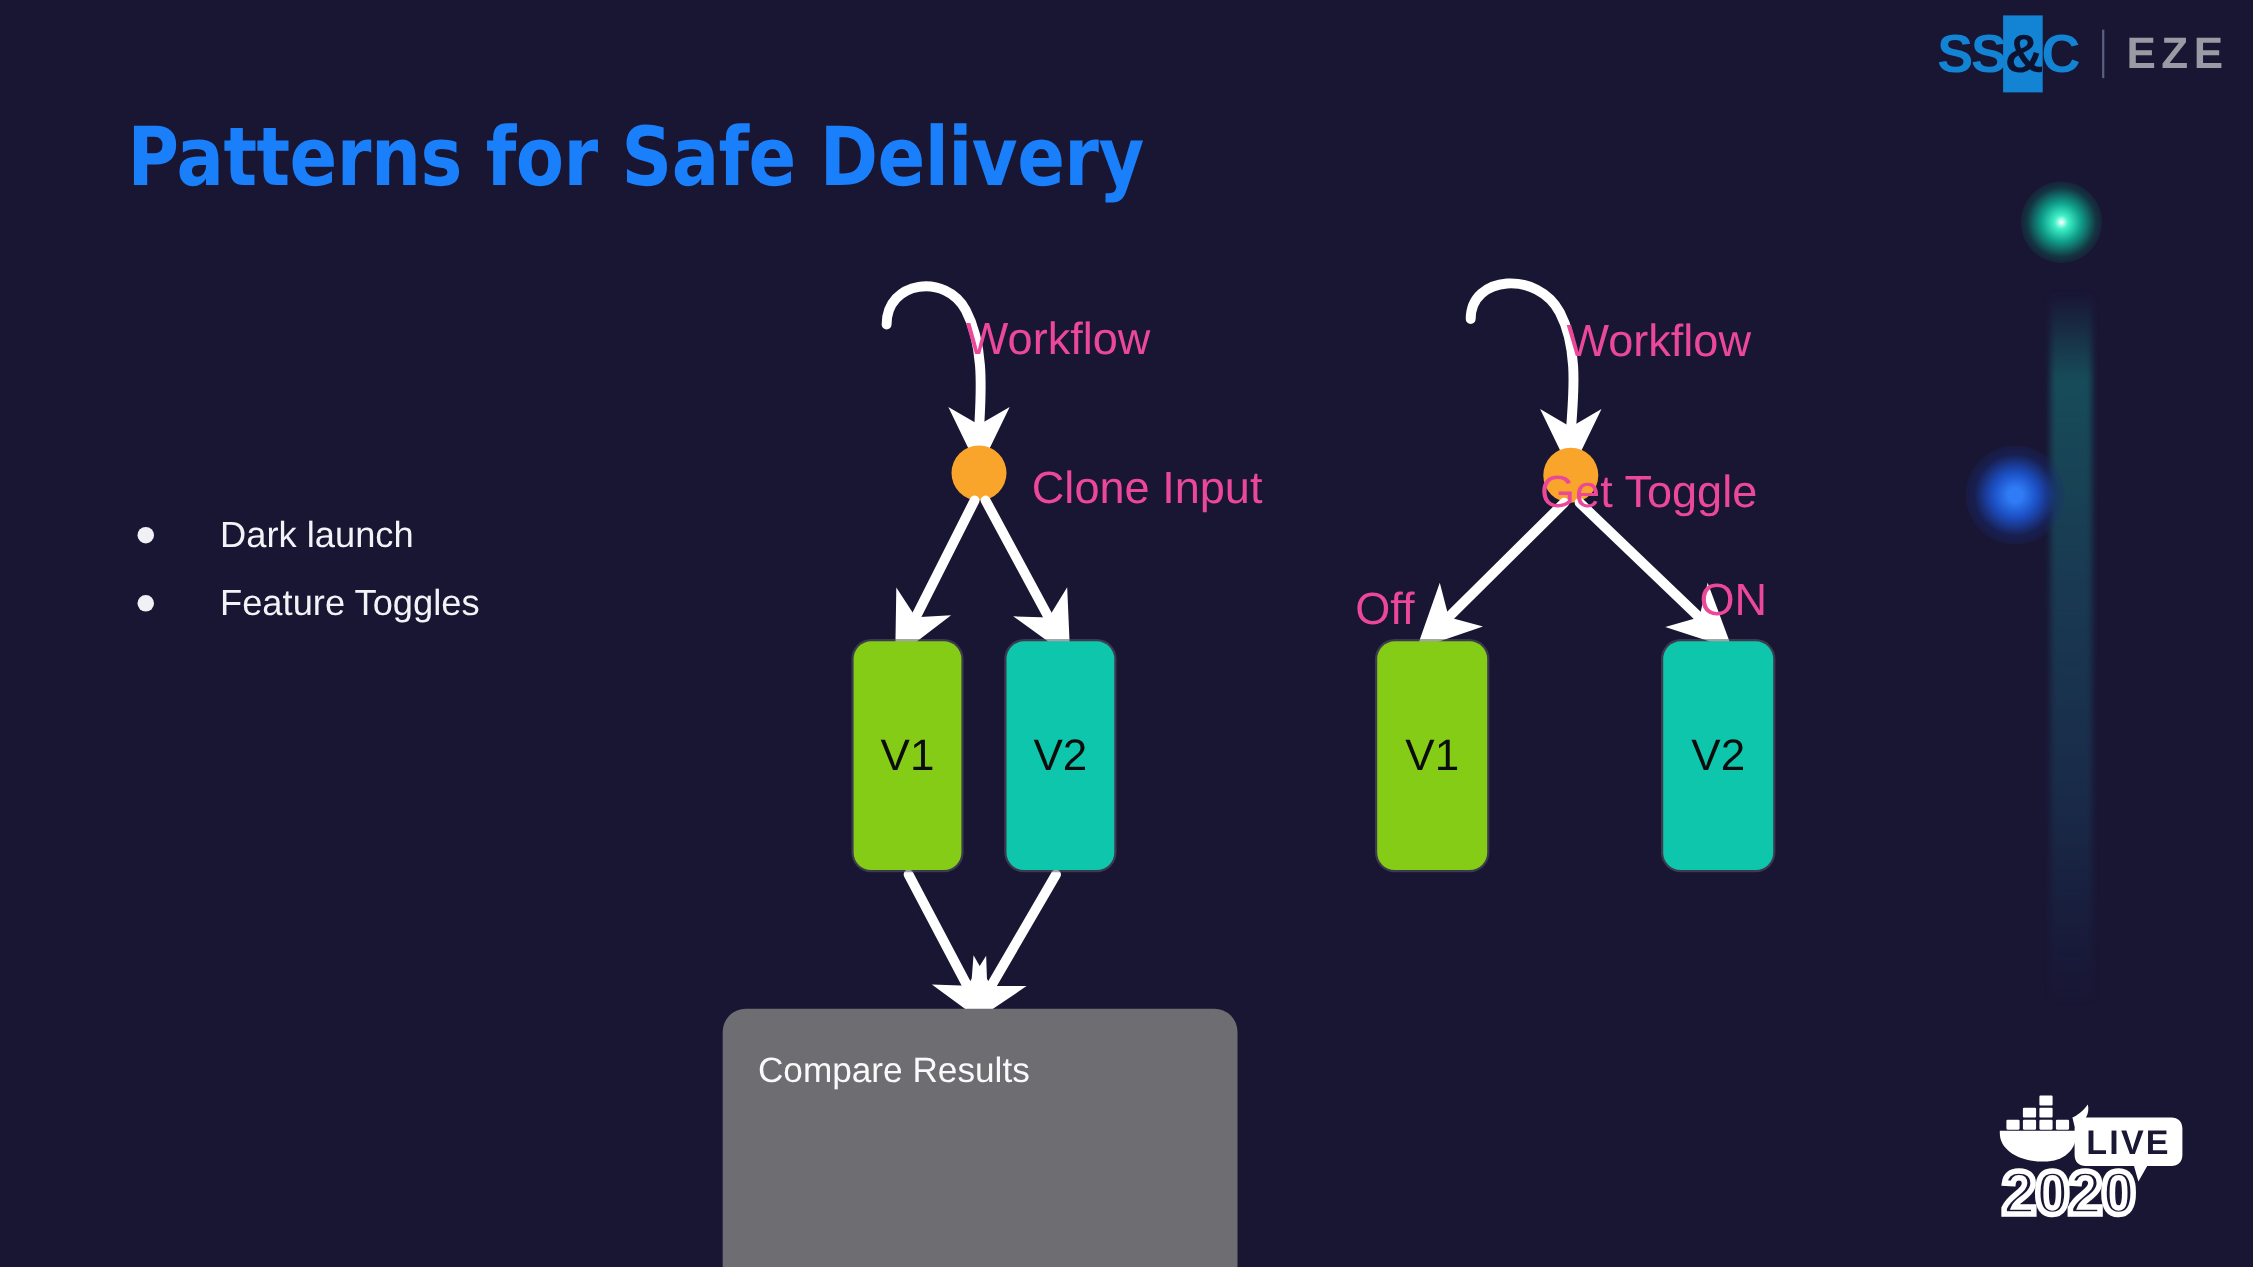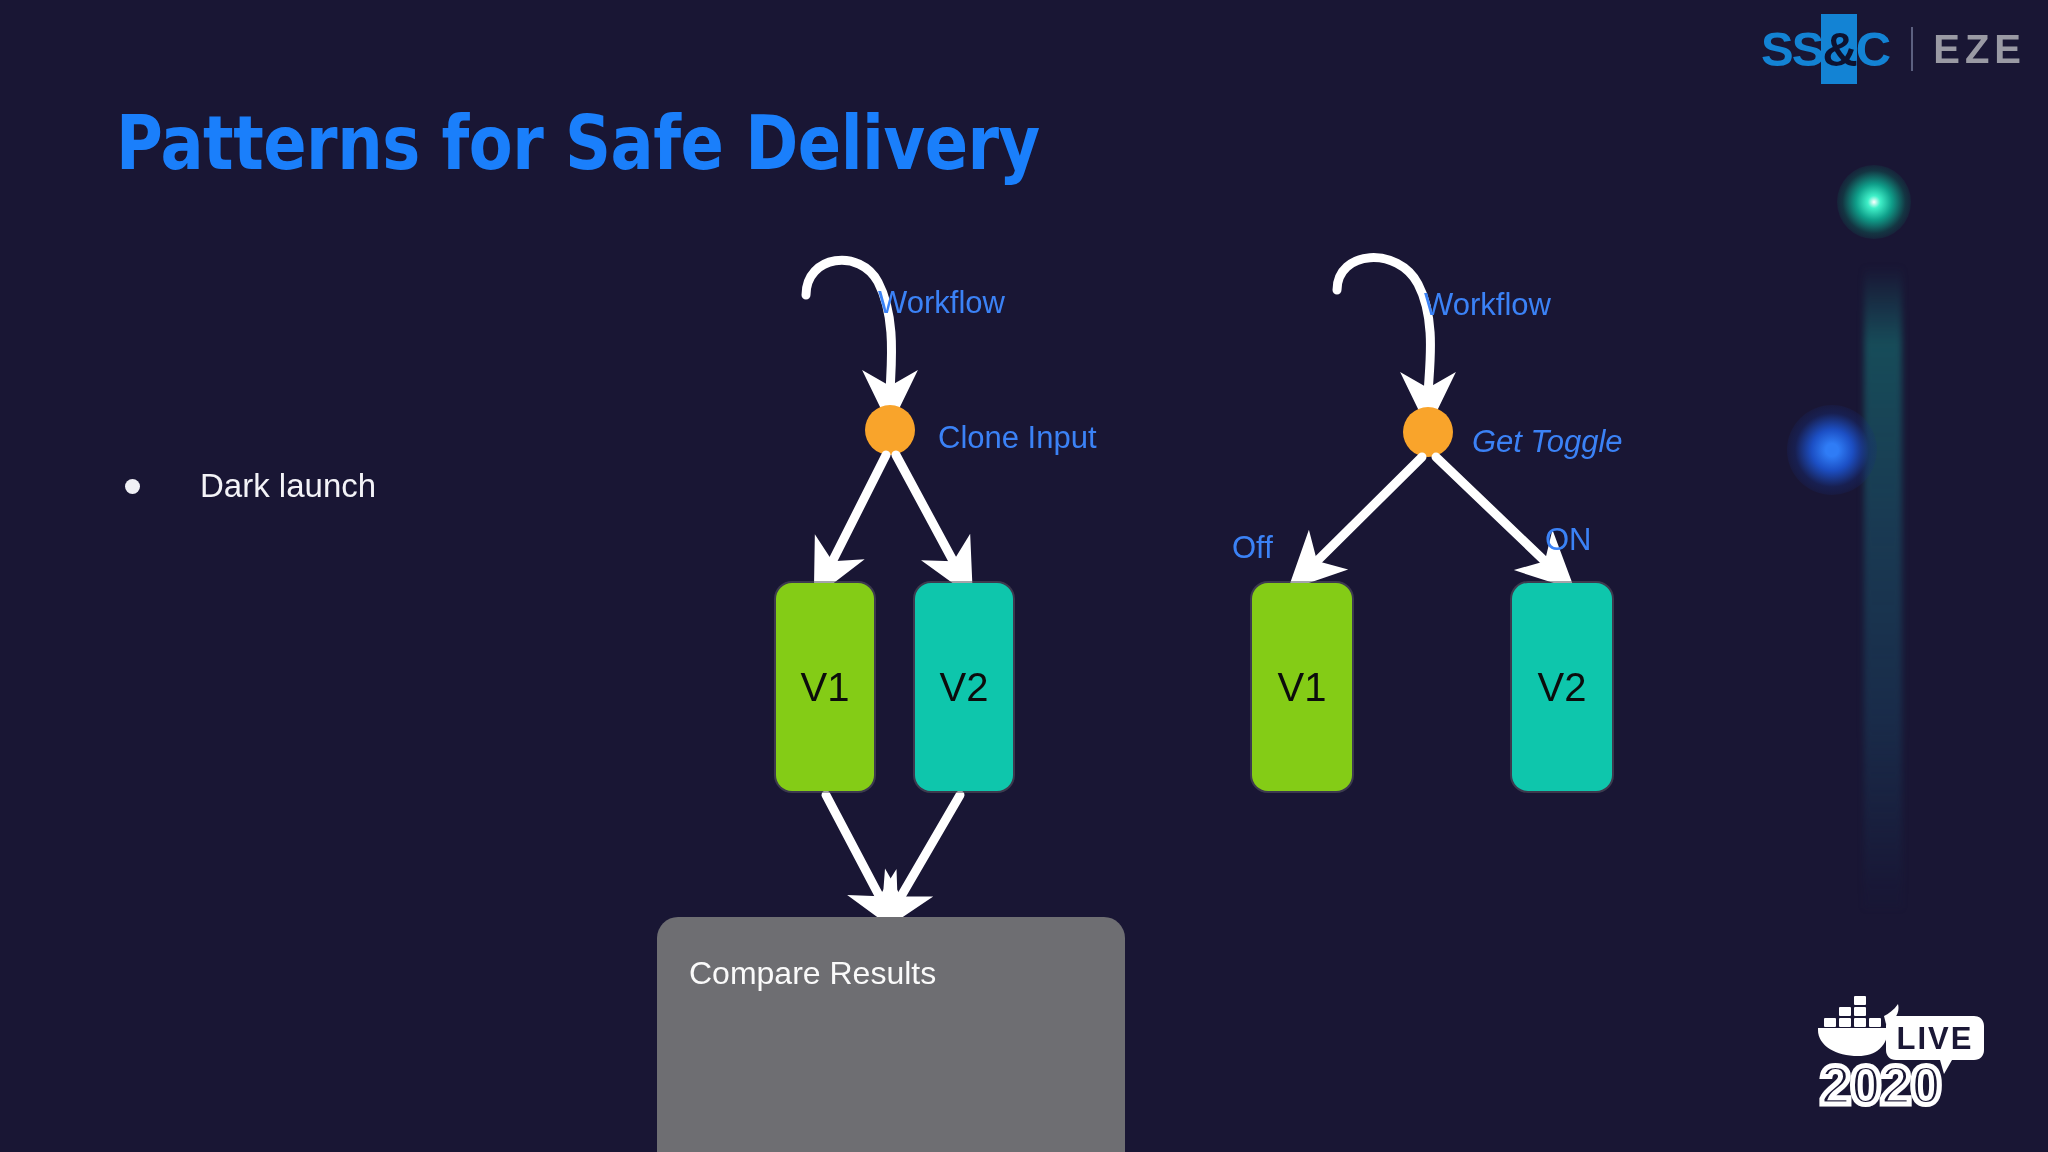--- a/index.html
+++ b/index.html
@@ -111,28 +111,28 @@
 
   
   #diagram {
     position: absolute; left: 0; top: 0;
     width: 2048px; height: 1152px;
   }
 
   
   .dlabel {
     position: absolute;
-    color: #3b82f6;
-    font-size: 31px;
+    color: #ec4899;
+    font-size: 41px;
     white-space: nowrap;
   }
   #label-workflow-left  { left: 878px;  top: 285px; }
   #label-clone-input    { left: 938px;  top: 420px; }
   #label-workflow-right { left: 1424px; top: 287px; }
-  #label-get-toggle     { left: 1472px; top: 424px; font-style: italic; }
+  #label-get-toggle     { left: 1400px; top: 424px; }
   #label-off            { left: 1232px; top: 530px; }
   #label-on             { left: 1545px; top: 522px; }
 
   
   .vbox {
     position: absolute;
     border-radius: 16px;
     display: flex; align-items: center; justify-content: center;
     font-size: 40px; color: #0c0c0c; font-weight: 400;
     box-shadow: 0 0 0 2px rgba(90,90,100,0.55);
@@ -185,20 +185,24 @@
   </div>
 
   <div id="slide-title">Patterns for Safe Delivery</div>
 
 
   <ul id="bullet-list">
     <li>
       <span class="bullet-dot"></span>
       <span>Dark launch</span>
     </li>
+    <li>
+      <span class="bullet-dot"></span>
+      <span>Feature Toggles</span>
+    </li>
   </ul>
 
   <svg id="diagram" viewBox="0 0 2048 1152">
     <defs>
       <marker id="ah" markerWidth="7" markerHeight="7" refX="3.1" refY="3.5" orient="auto" markerUnits="strokeWidth">
         <path d="M0.2,0.4 L6.6,3.5 L0.2,6.6 L2.0,3.5 Z" fill="#ffffff"></path>
       </marker>
     </defs>
 
     <g>

